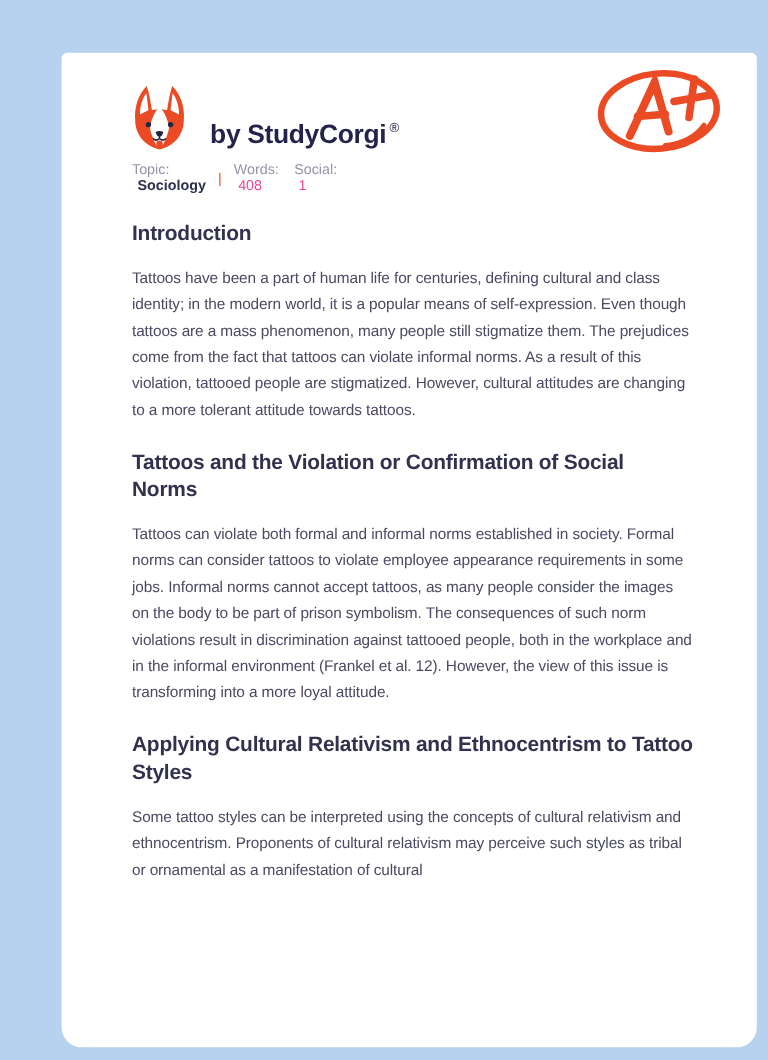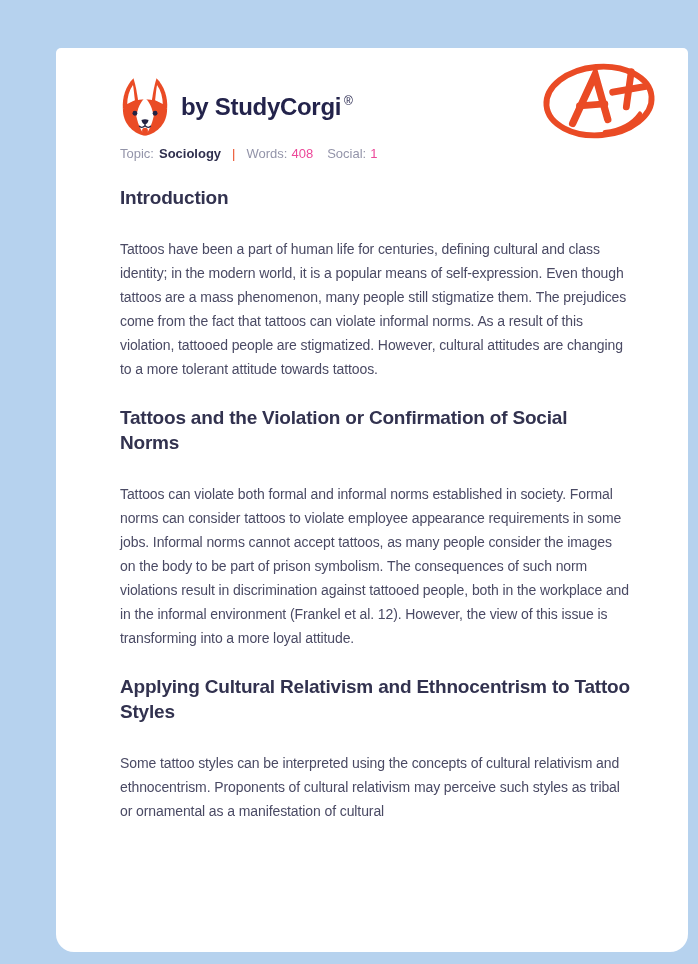--- a/index.html
+++ b/index.html
@@ -19,22 +19,22 @@
     border-radius: 5px 5px 18px 18px;
     overflow: hidden;
   }
   .card-inner {
     position: relative;
     height: 100%;
     padding: 29px 58px 0 64px;
   }
   .brand-row {
     display: flex;
-    align-items: center;
-    gap: 11px;
+    align-items: flex-end;
+    gap: 21px;
     height: 60px;
   }
   .corgi-logo svg { width: 50px; height: 60px; display: block; }
   .brand-text {
     font-size: 24px;
     font-weight: bold;
     color: #23234b;
     letter-spacing: -0.3px;
     white-space: nowrap;
   }
@@ -68,32 +68,32 @@
     white-space: nowrap;
   }
   .meta-row .topic-value {
     color: #2f2f4e;
     font-weight: bold;
     margin-left: 5px;
     text-decoration: none;
   }
   .meta-row .separator { color: #ea4b25; margin: 0 11px; }
   .meta-row .meta-value { color: #ec4899; margin-left: 4px; }
-  .meta-row .meta-group { display: inline-flex; align-items: flex-start; }
+  .meta-row .meta-group { display: inline-flex; align-items: flex-start; flex-direction: column; }
   .meta-row .gap { width: 14px; }
   .section-heading {
     margin: 24px 0 0;
     font-size: 19px;
     line-height: 25px;
     font-weight: bold;
     color: #32324f;
     letter-spacing: -0.2px;
   }
   .section-body {
-    margin: 27px 0 0;
+    margin: 15px 0 0;
     font-size: 14px;
     line-height: 24px;
     color: #4a4a64;
     letter-spacing: -0.1px;
   }
 </style>
 </head>
 <body>
 
 <div class="card">

